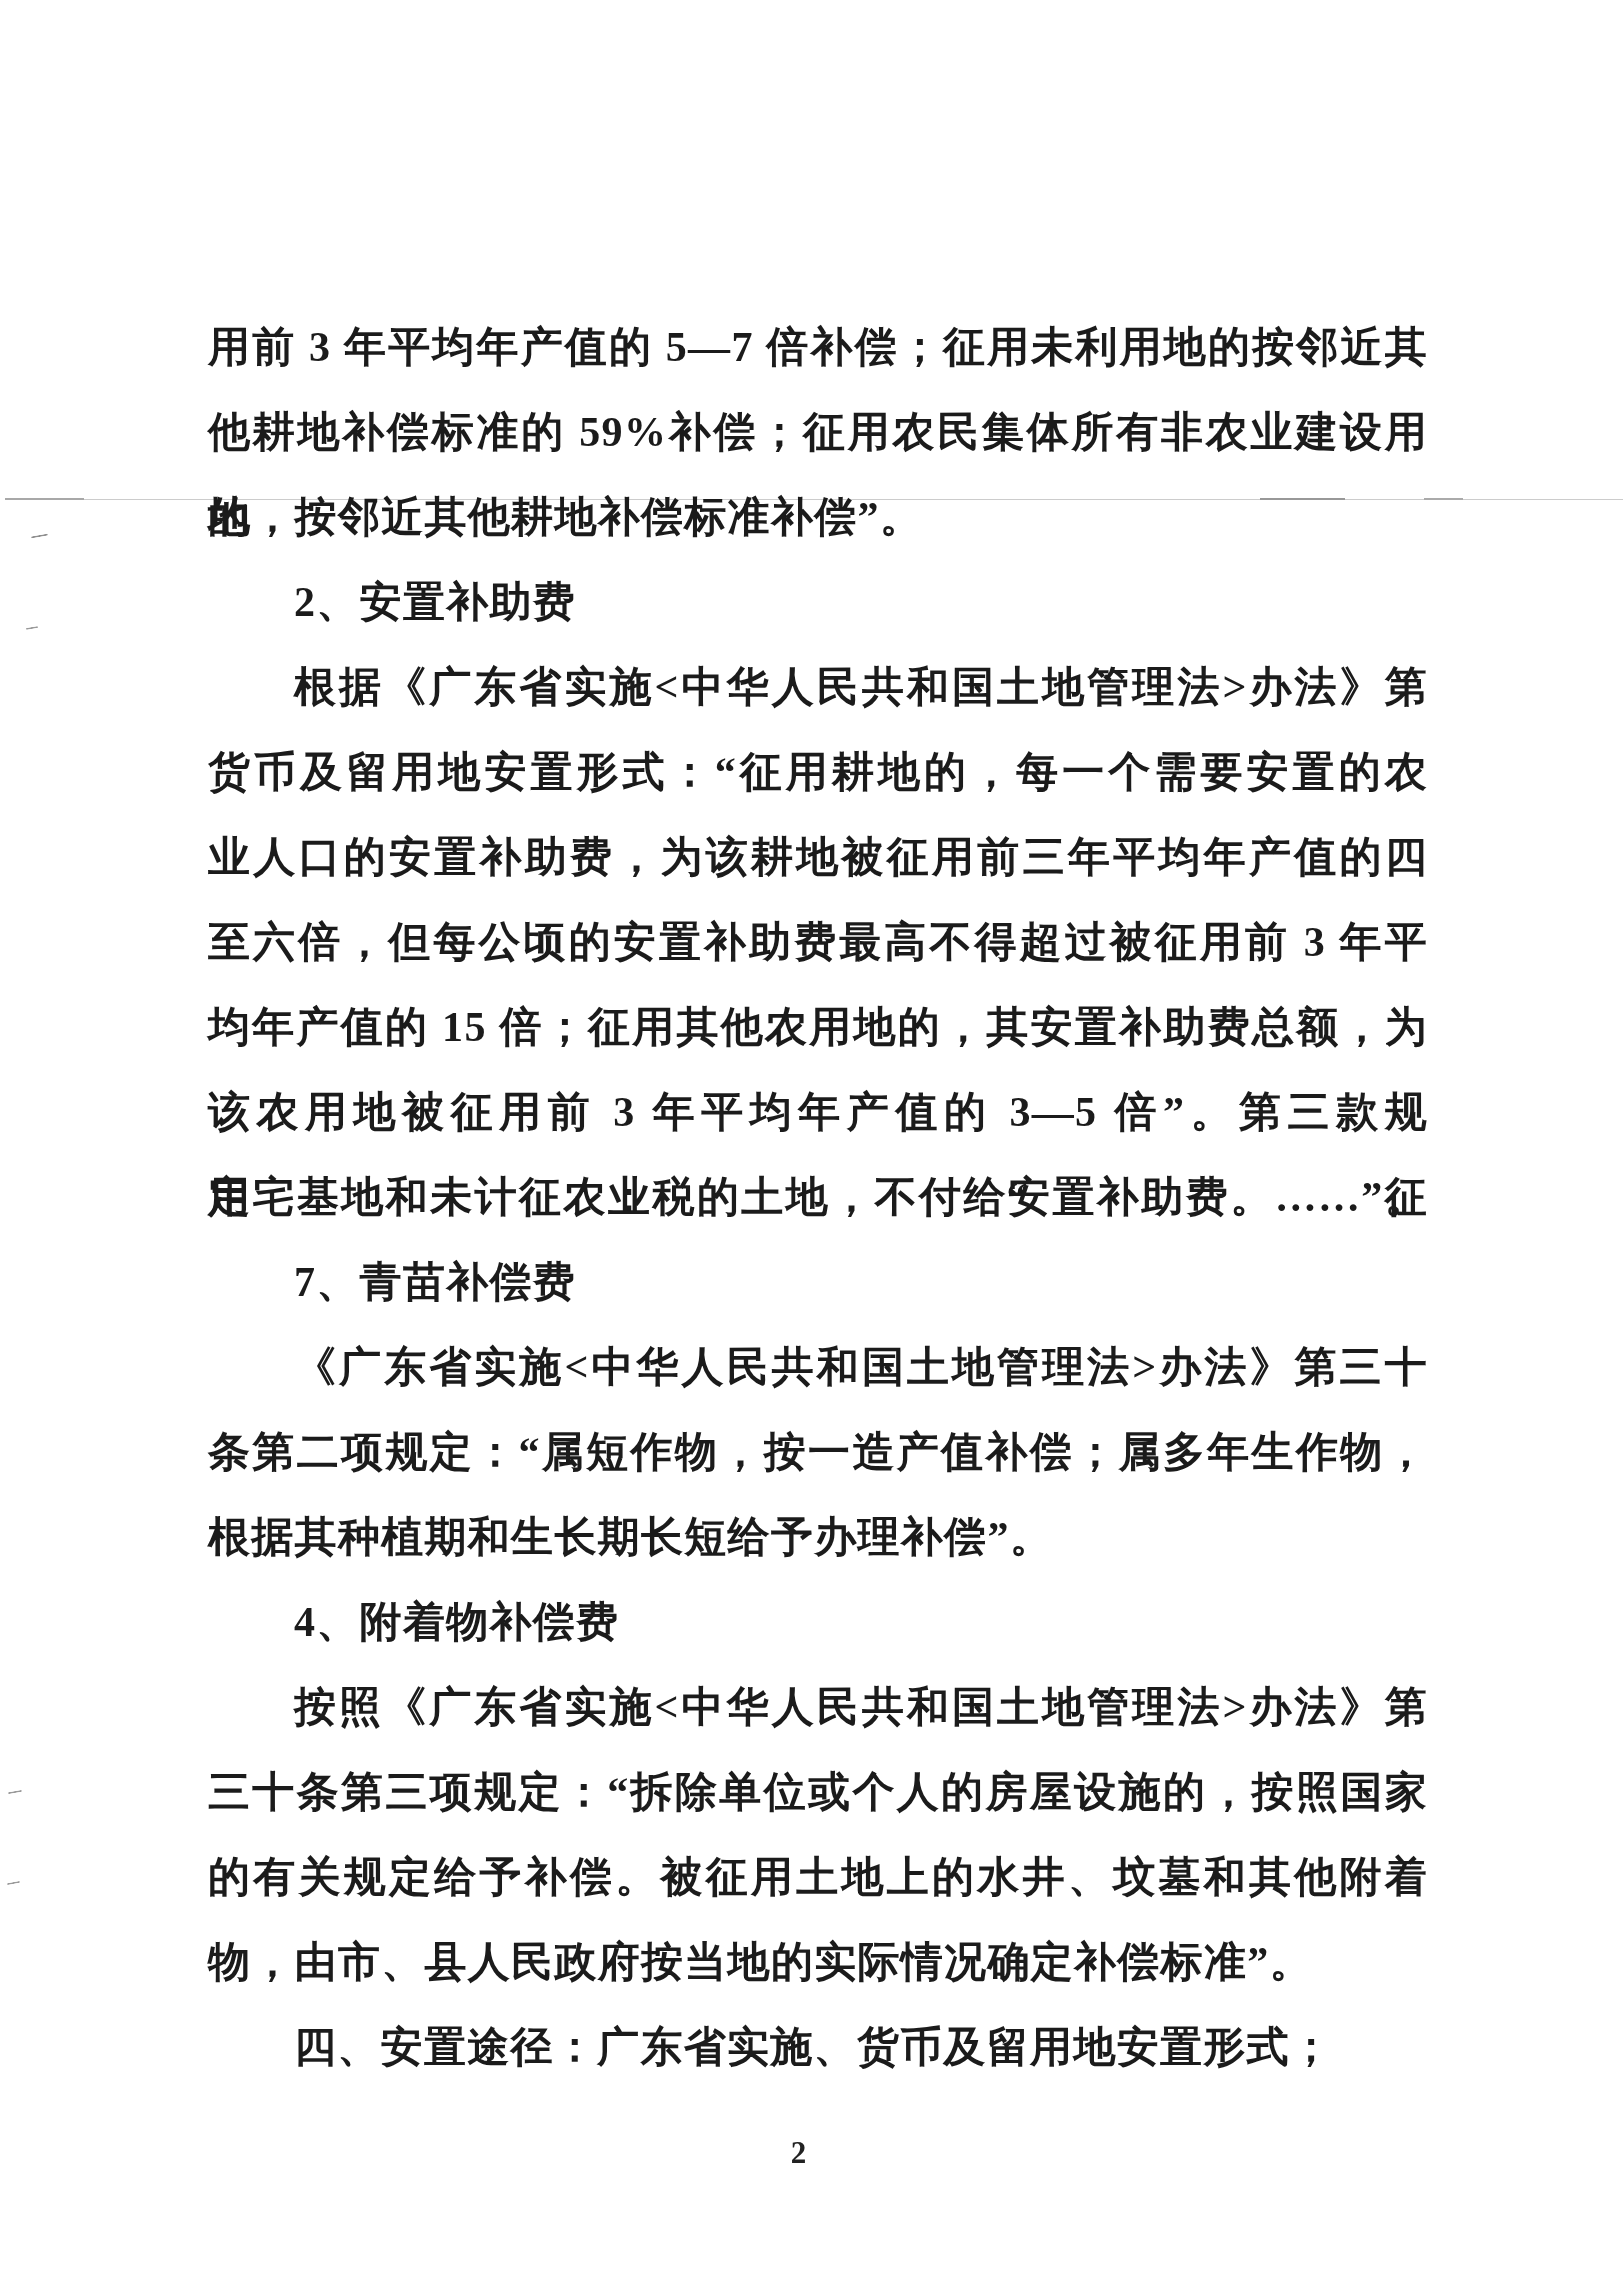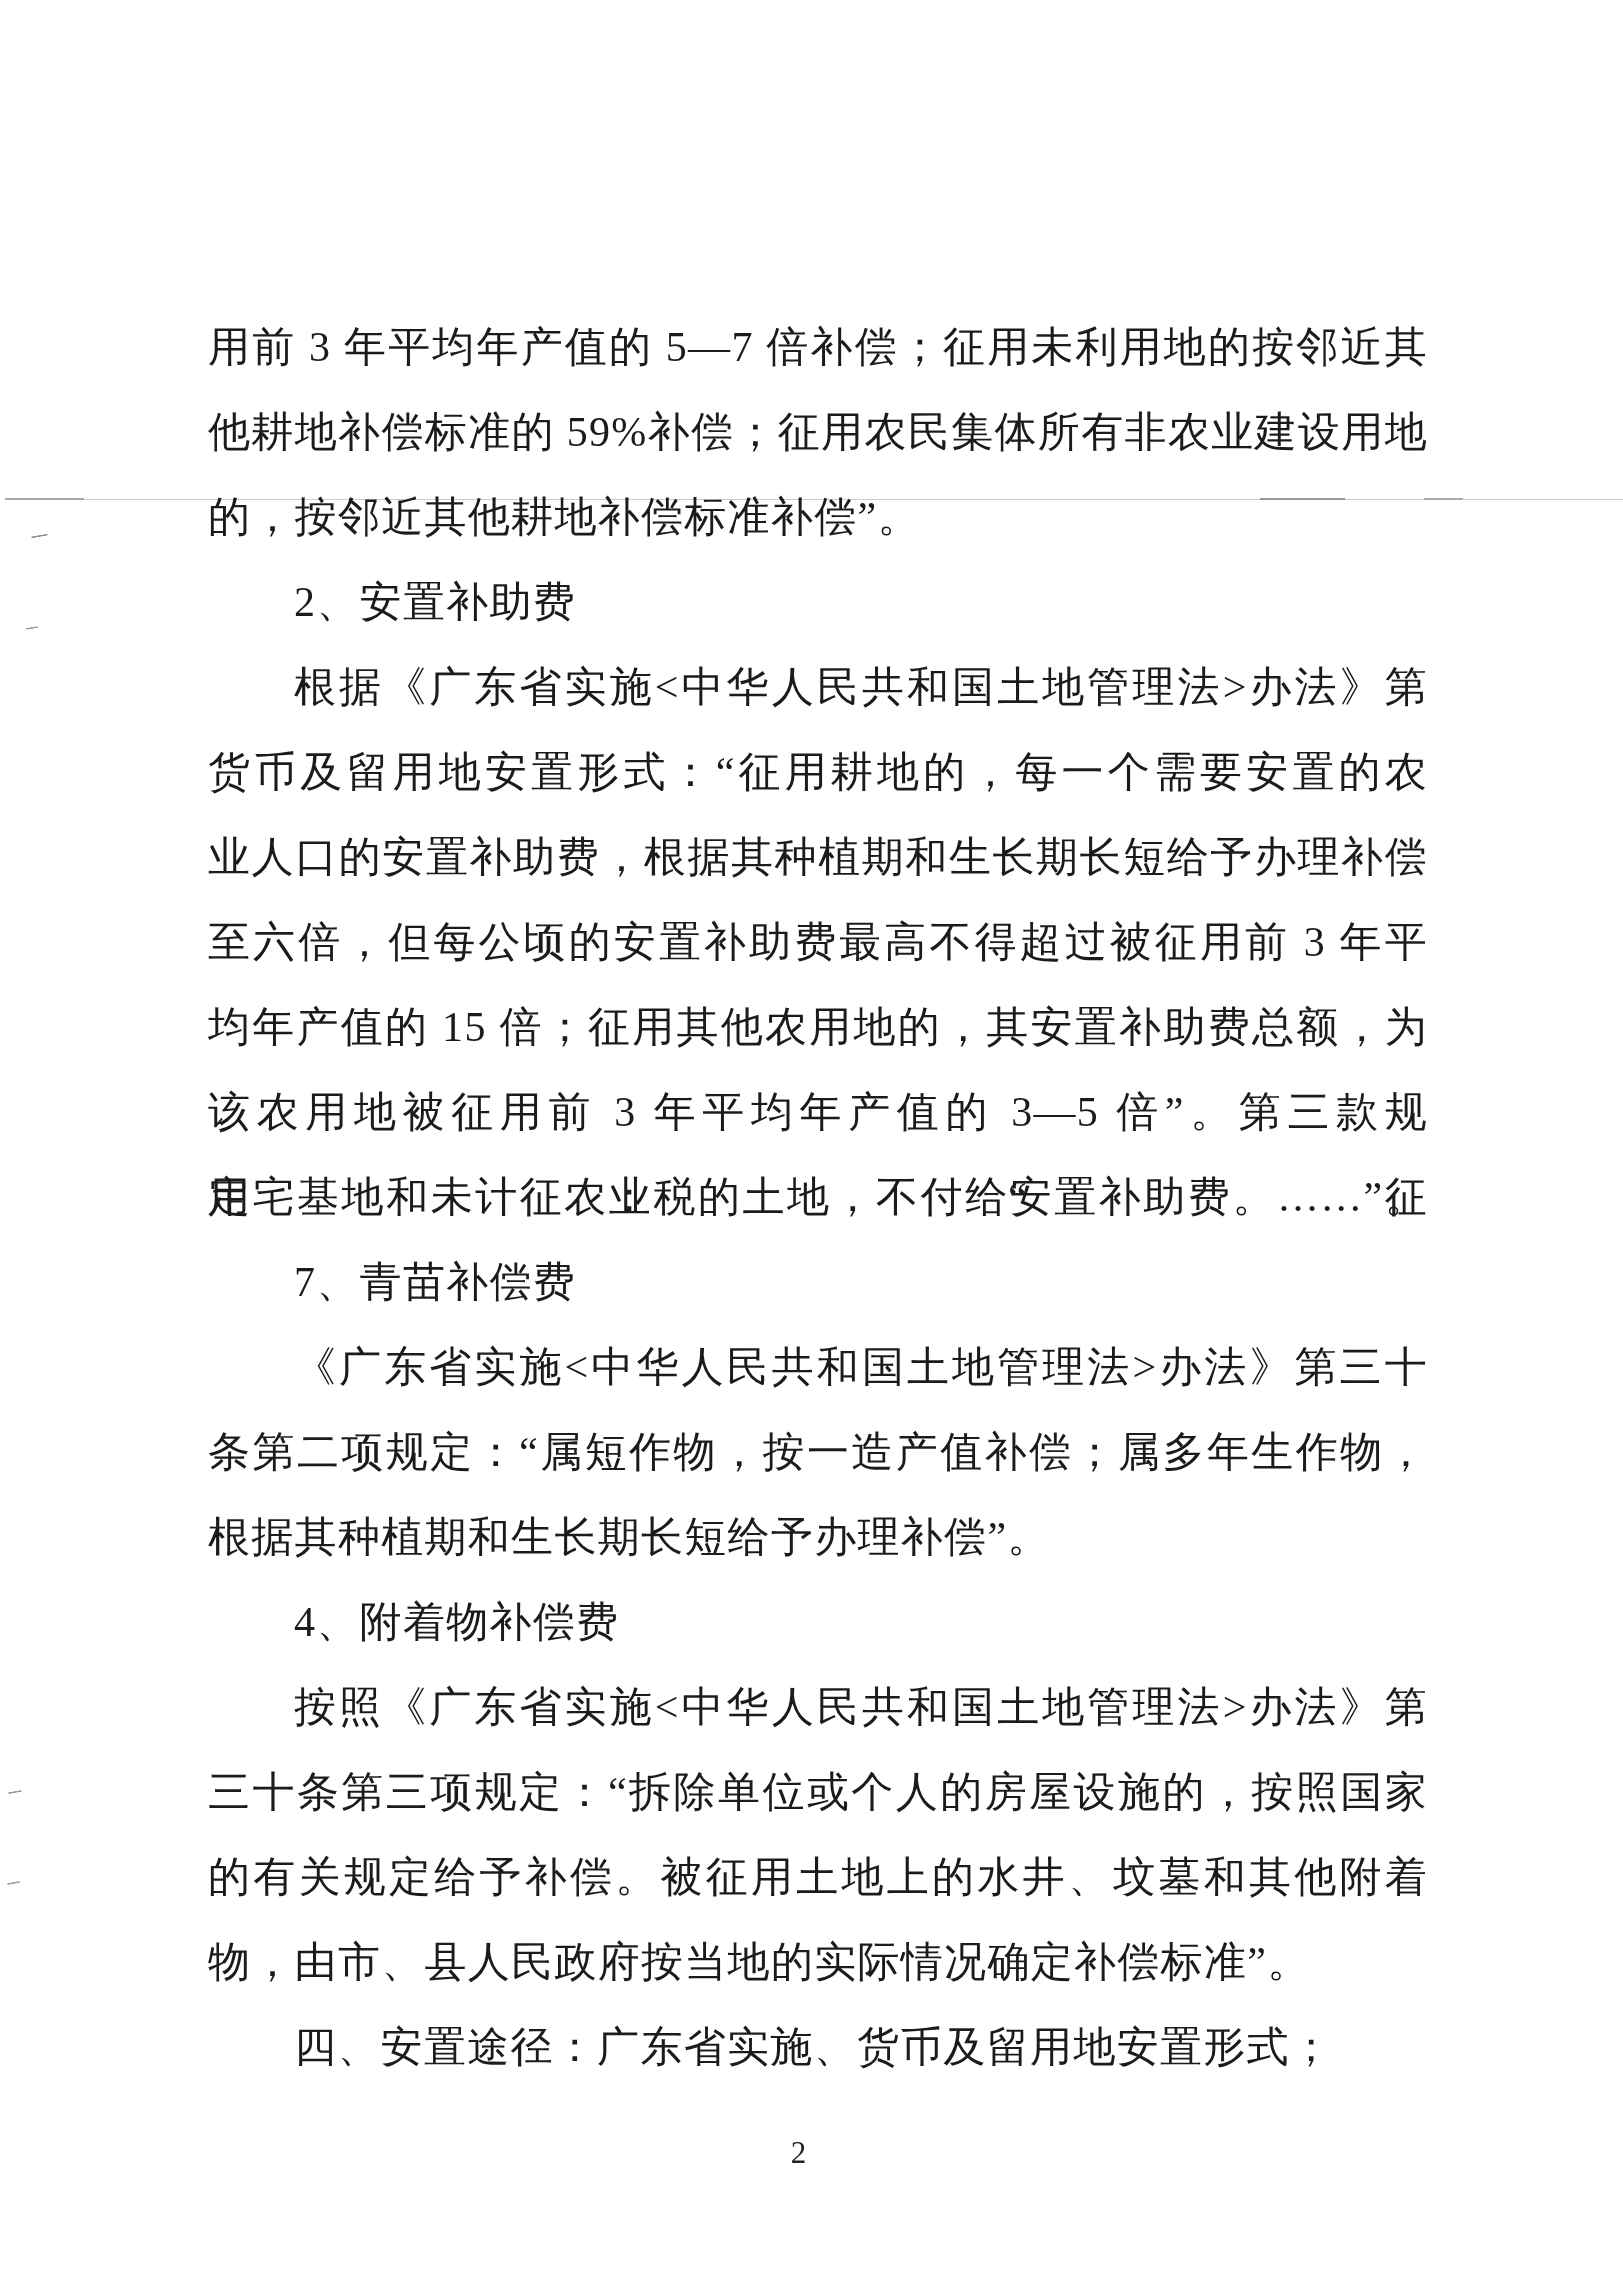--- a/index.html
+++ b/index.html
@@ -10,20 +10,21 @@
     position: relative;
     overflow: hidden;
     font-family: "Liberation Serif", "DejaVu Serif", serif;
   }
   .page {
     position: absolute;
     left: 0; top: 0;
     width: 1623px;
     height: 2295px;
     background: #ffffff;
+    font-weight: bold;
   }
   
   .doc {
     position: absolute;
     left: 208px;
     top: 305px;
     width: 1220px;
     font-size: 42px;
     line-height: 85px;
     letter-spacing: 1.3px;
@@ -86,21 +87,21 @@
       <div class="edgemark" style="left: 7.9px; top: 1791px; width: 14.4px; border-top-color: rgb(154, 154, 154);"></div>
       <div class="edgemark" style="left: 6.5px; top: 1882px; width: 13px; border-top-color: rgb(154, 154, 154);"></div>
     </div>
   <div class="doc" style="color: rgb(27, 27, 27);">
       <div class="line j">用前 3 年平均年产值的 5—7 倍补偿；征用未利用地的按邻近其</div>
       <div class="line j">他耕地补偿标准的 59%补偿；征用农民集体所有非农业建设用地</div>
       <div class="line">的，按邻近其他耕地补偿标准补偿”。</div>
       <div class="line ind">2、安置补助费</div>
       <div class="line j ind">根据《广东省实施&lt;中华人民共和国土地管理法&gt;办法》第</div>
       <div class="line j">货币及留用地安置形式：“征用耕地的，每一个需要安置的农</div>
-      <div class="line j">业人口的安置补助费，根据其种植期和生长期长短给予办理补偿</div>
+      <div class="line j">业人口的安置补助费，为该耕地被征用前三年平均年产值的四</div>
       <div class="line j">至六倍，但每公顷的安置补助费最高不得超过被征用前 3 年平</div>
       <div class="line j">均年产值的 15 倍；征用其他农用地的，其安置补助费总额，为</div>
       <div class="line j">该农用地被征用前 3 年平均年产值的 3—5 倍”。第三款规定：“征</div>
       <div class="line j">用宅基地和未计征农业税的土地，不付给安置补助费。……”。</div>
       <div class="line ind">7、青苗补偿费</div>
       <div class="line j ind">《广东省实施&lt;中华人民共和国土地管理法&gt;办法》第三十</div>
       <div class="line j">条第二项规定：“属短作物，按一造产值补偿；属多年生作物，</div>
       <div class="line">根据其种植期和生长期长短给予办理补偿”。</div>
       <div class="line ind">4、附着物补偿费</div>
       <div class="line j ind">按照《广东省实施&lt;中华人民共和国土地管理法&gt;办法》第</div>

